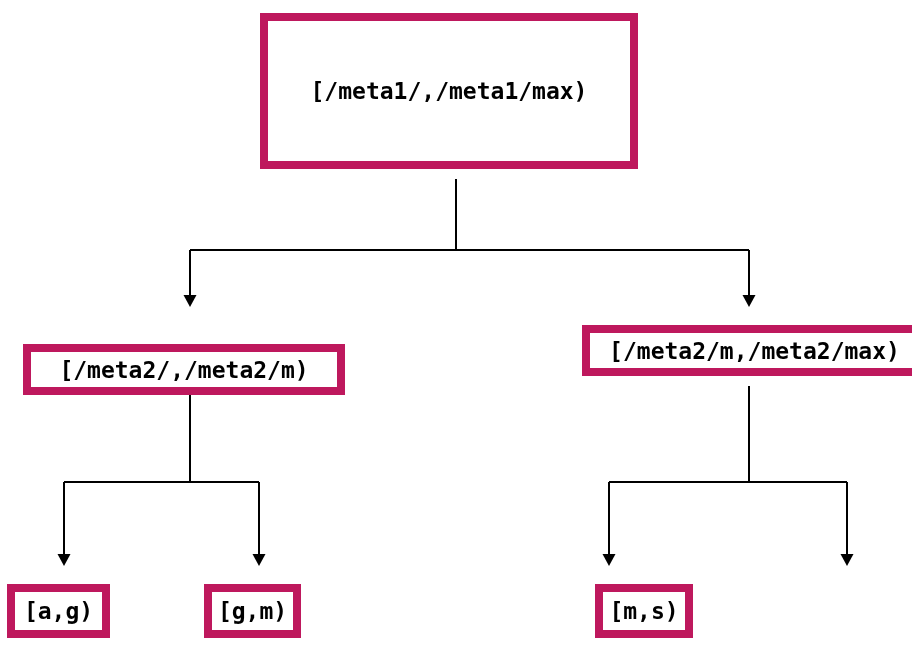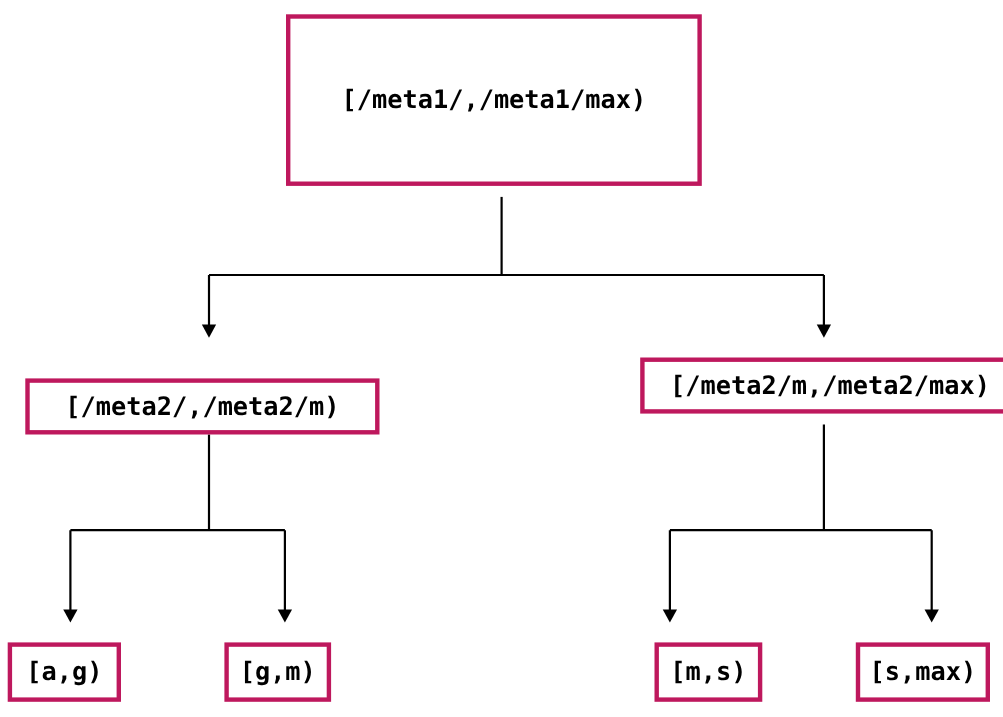--- a/index.html
+++ b/index.html
@@ -19,21 +19,21 @@
     position: absolute;
     top: 0;
     left: 0;
     width: 912px;
     height: 652px;
   }
   .tree-node {
     position: absolute;
     box-sizing: border-box;
     background: #ffffff;
-    border: 4px solid #be185d;
+    border: 8px solid #be185d;
     display: flex;
     align-items: center;
     justify-content: center;
     color: #000000;
     font-size: 23px;
     font-weight: bold;
     white-space: nowrap;
   }
   
   .node-root        { left: 260px; top: 13px;  width: 378px; height: 156px; }
@@ -106,17 +106,14 @@
   </div>
 
   <div class="tree-node node-left-left">
     <span>[a,g)</span>
   </div>
 
   <div class="tree-node node-right-left">
     <span>[m,s)</span>
   </div>
 
-  <div class="tree-node node-right-right">
-    <span>[s,max)</span>
-  </div>
 
 </div>
 
 </body></html>

